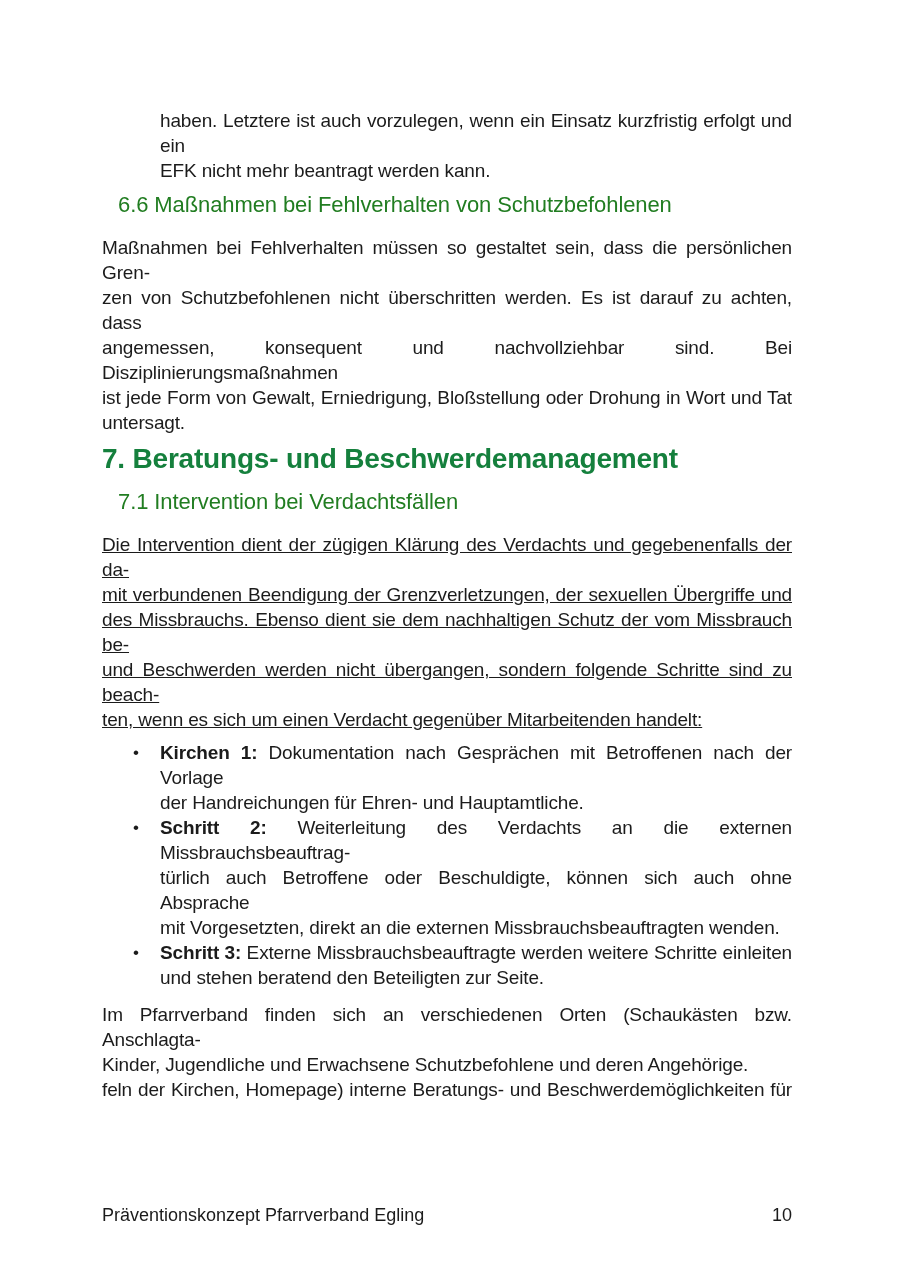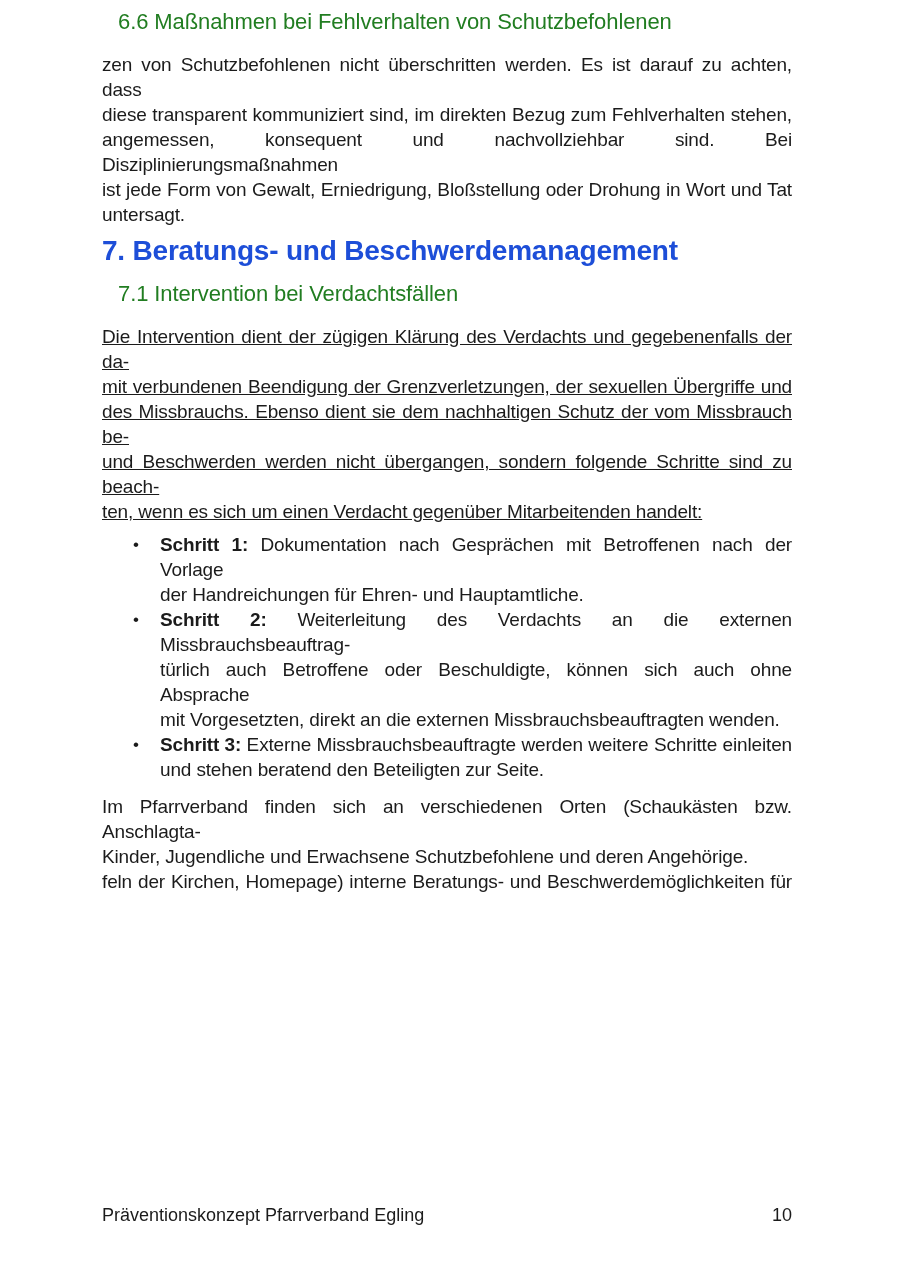--- a/index.html
+++ b/index.html
@@ -73,48 +73,52 @@
     font-size: 18px;
     line-height: 22px;
     color: #1b1b1b;
   }
 </style>
 </head>
 <body style="color: rgb(27, 27, 27);">
 
 <div class="content">
 
+  <div class="continuation">
+      <div class="jline">haben. Letztere ist auch vorzulegen, wenn ein Einsatz kurzfristig erfolgt und ein</div>
+      <div class="jline last">EFK nicht mehr beantragt werden kann.</div>
+    </div>
 
   <h2 class="doc-h2" id="h-66" style="color: rgb(33, 125, 33);">6.6 Maßnahmen bei Fehlverhalten von Schutzbefohlenen</h2>
 
   <div class="para-66">
+      <div class="jline">Maßnahmen bei Fehlverhalten müssen so gestaltet sein, dass die persönlichen Gren-</div>
       <div class="jline">zen von Schutzbefohlenen nicht überschritten werden. Es ist darauf zu achten, dass</div>
-      <div class="jline">diese transparent kommuniziert sind, im direkten Bezug zum Fehlverhalten stehen,</div>
       <div class="jline">angemessen, konsequent und nachvollziehbar sind. Bei Disziplinierungsmaßnahmen</div>
       <div class="jline">ist jede Form von Gewalt, Erniedrigung, Bloßstellung oder Drohung in Wort und Tat</div>
       <div class="jline last">untersagt.</div>
     </div>
 
-  <h1 class="doc-h1" style="color: #1d4ed8; margin-top: 7px;">7. Beratungs- und Beschwerdemanagement</h1>
+  <h1 class="doc-h1" style="color: #15803d; margin-top: 7px;">7. Beratungs- und Beschwerdemanagement</h1>
 
   <h2 class="doc-h2" id="h-71" style="color: rgb(33, 125, 33);">7.1 Intervention bei Verdachtsfällen</h2>
 
   <div class="para-intro">
       <div class="jline">Die Intervention dient der zügigen Klärung des Verdachts und gegebenenfalls der da-</div>
       <div class="jline">mit verbundenen Beendigung der Grenzverletzungen, der sexuellen Übergriffe und</div>
       <div class="jline">des Missbrauchs. Ebenso dient sie dem nachhaltigen Schutz der vom Missbrauch be-</div>
       <div class="jline">und Beschwerden werden nicht übergangen, sondern folgende Schritte sind zu beach-</div>
       <div class="jline last">ten, wenn es sich um einen Verdacht gegenüber Mitarbeitenden handelt:</div>
     </div>
 
   <div class="steps">
       <div class="step">
         <span class="bullet">•</span>
         <div class="step-text">
-          <div class="jline"><strong>Schritt 1:</strong> Dokumentation nach Gesprächen mit Betroffenen nach der Vorlage</div>
+          <div class="jline"><strong>Kirchen 1:</strong> Dokumentation nach Gesprächen mit Betroffenen nach der Vorlage</div>
           <div class="jline last">der Handreichungen für Ehren- und Hauptamtliche.</div>
         </div>
       </div>
       <div class="step">
         <span class="bullet">•</span>
         <div class="step-text">
           <div class="jline"><strong>Schritt 2:</strong> Weiterleitung des Verdachts an die externen Missbrauchsbeauftrag-</div>
           <div class="jline">türlich auch Betroffene oder Beschuldigte, können sich auch ohne Absprache</div>
           <div class="jline last">mit Vorgesetzten, direkt an die externen Missbrauchsbeauftragten wenden.</div>
         </div>

